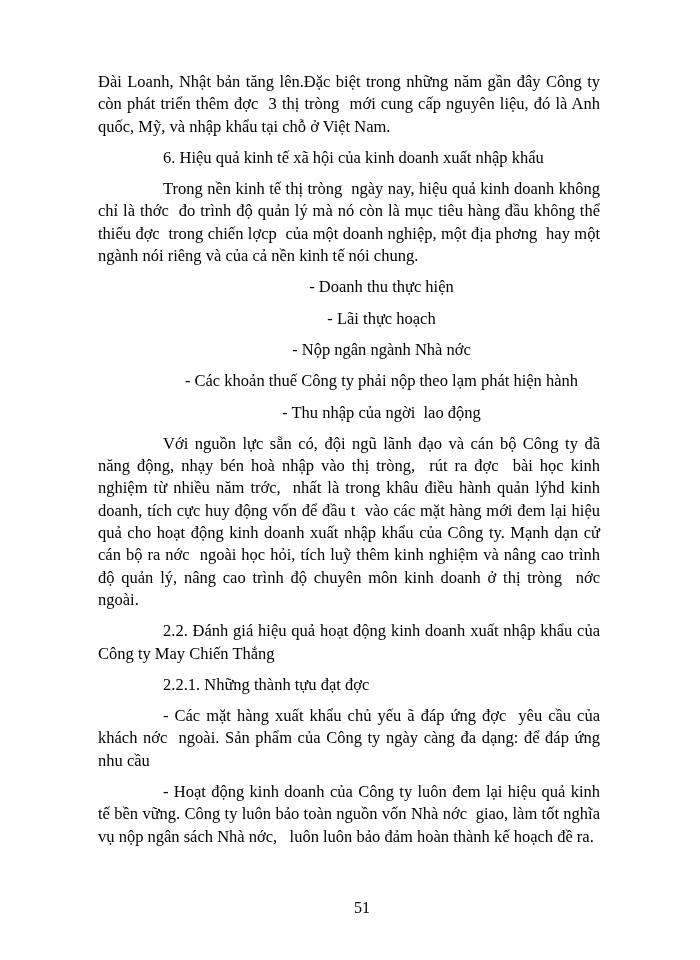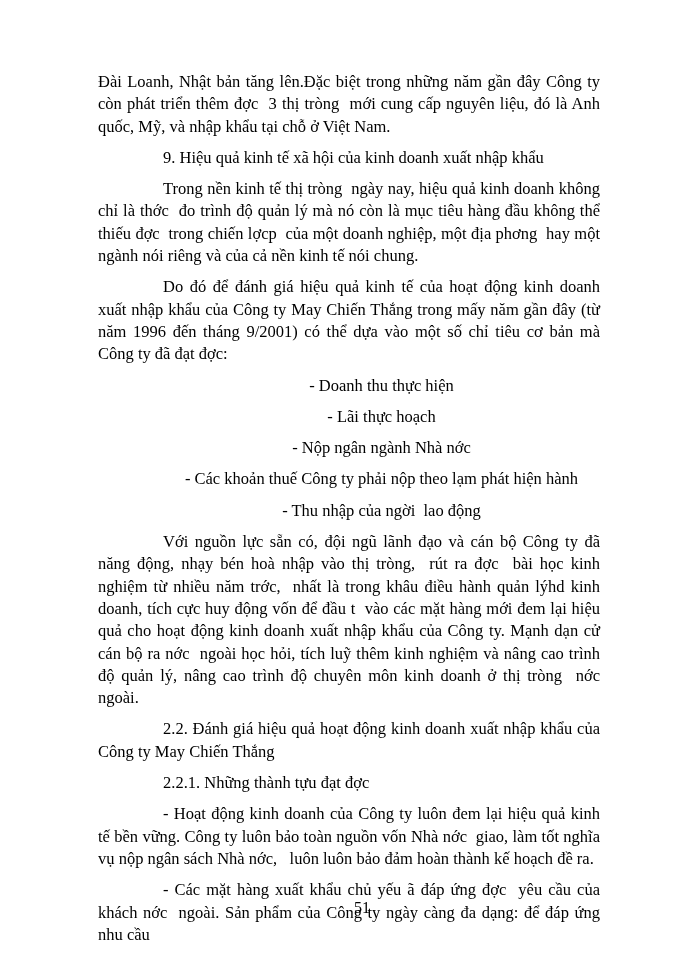--- a/index.html
+++ b/index.html
@@ -41,28 +41,27 @@
     font-size: 16px;
     color: #000000;
   }
 </style>
 </head>
 <body>
 
 <div class="page">
   <div class="content">
       <p class="flush">Đài Loanh, Nhật bản tăng lên.Đặc biệt trong những năm gần đây Công ty còn phát triển thêm đợc  3 thị tròng  mới cung cấp nguyên liệu, đó là Anh quốc, Mỹ, và nhập khẩu tại chỗ ở Việt Nam.</p>
-      <p class="indent">9. Hiệu quả kinh tế xã hội của kinh doanh xuất nhập khẩu</p>
+      <p class="indent">6. Hiệu quả kinh tế xã hội của kinh doanh xuất nhập khẩu</p>
       <p class="indent">Trong nền kinh tế thị tròng  ngày nay, hiệu quả kinh doanh không chỉ là thớc  đo trình độ quản lý mà nó còn là mục tiêu hàng đầu không thể thiếu đợc  trong chiến lợcp  của một doanh nghiệp, một địa phơng  hay một ngành nói riêng và của cả nền kinh tế nói chung.</p>
-      <p class="indent">Do đó để đánh giá hiệu quả kinh tế của hoạt động kinh doanh xuất nhập khẩu của Công ty May Chiến Thắng trong mấy năm gần đây (từ năm 1996 đến tháng 9/2001) có thể dựa vào một số chỉ tiêu cơ bản mà Công ty đã đạt đợc:</p>
       <p class="list">- Doanh thu thực hiện</p>
       <p class="list">- Lãi thực hoạch</p>
       <p class="list">- Nộp ngân ngành Nhà nớc</p>
       <p class="list">- Các khoản thuế Công ty phải nộp theo lạm phát hiện hành</p>
       <p class="list">- Thu nhập của ngời  lao động</p>
       <p class="indent">Với nguồn lực sẵn có, đội ngũ lãnh đạo và cán bộ Công ty đã năng động, nhạy bén hoà nhập vào thị tròng,  rút ra đợc  bài học kinh nghiệm từ nhiều năm trớc,  nhất là trong khâu điều hành quản lýhd kinh doanh, tích cực huy động vốn để đầu t  vào các mặt hàng mới đem lại hiệu quả cho hoạt động kinh doanh xuất nhập khẩu của Công ty. Mạnh dạn cử cán bộ ra nớc  ngoài học hỏi, tích luỹ thêm kinh nghiệm và nâng cao trình độ quản lý, nâng cao trình độ chuyên môn kinh doanh ở thị tròng  nớc  ngoài.</p>
       <p class="indent">2.2. Đánh giá hiệu quả hoạt động kinh doanh xuất nhập khẩu của Công ty May Chiến Thắng</p>
       <p class="indent">2.2.1. Những thành tựu đạt đợc</p>
+      <p class="indent">- Các mặt hàng xuất khẩu chủ yếu ã đáp ứng đợc  yêu cầu của khách nớc  ngoài. Sản phẩm của Công ty ngày càng đa dạng: để đáp ứng nhu cầu</p>
       <p class="indent">- Hoạt động kinh doanh của Công ty luôn đem lại hiệu quả kinh tế bền vững. Công ty luôn bảo toàn nguồn vốn Nhà nớc  giao, làm tốt nghĩa vụ nộp ngân sách Nhà nớc,   luôn luôn bảo đảm hoàn thành kế hoạch đề ra.</p>
-      <p class="indent">- Các mặt hàng xuất khẩu chủ yếu ã đáp ứng đợc  yêu cầu của khách nớc  ngoài. Sản phẩm của Công ty ngày càng đa dạng: để đáp ứng nhu cầu</p>
     </div>
   <div class="page-number">51</div>
 </div>
 
 </body></html>

